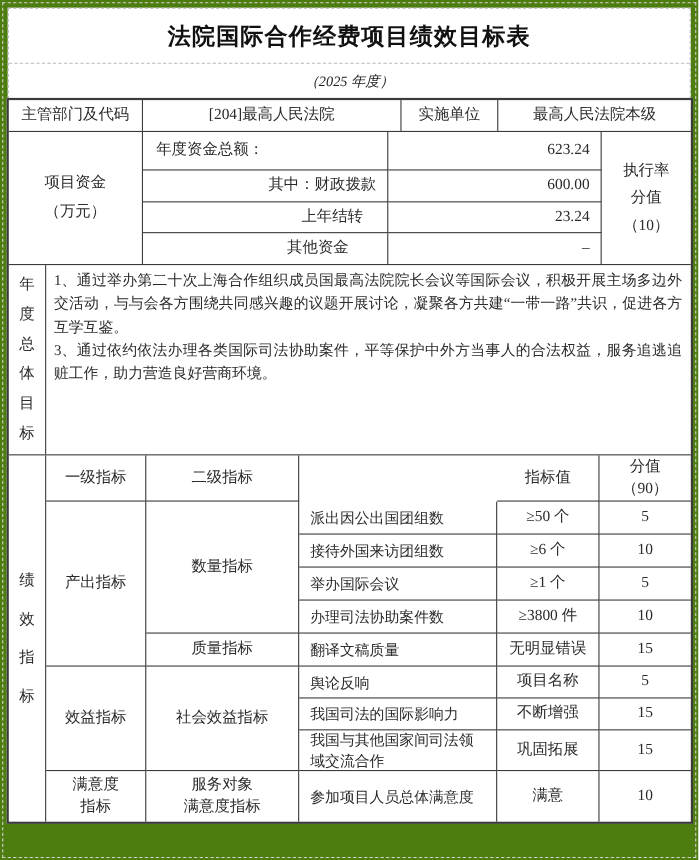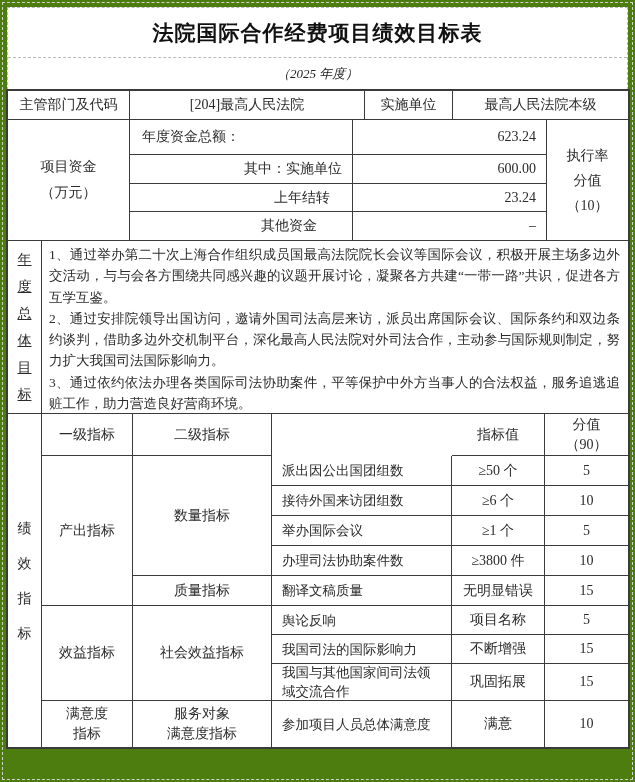--- a/index.html
+++ b/index.html
@@ -28,21 +28,21 @@
   .secA{grid-template-columns:122px 498px;grid-template-rows:30px;}
   .secB{grid-template-columns:122px 235px 88px 175px;grid-template-rows:28px;}
   .secC{grid-template-columns:122px 223px 194px 81px;grid-template-rows:35px 29px 28px 28px;}
   .secD{grid-template-columns:34px 586px;grid-template-rows:172px;}
   .secE{grid-template-columns:34px 91px 139px 180px 93px 83px;grid-template-rows:42px 30px 30px 30px 30px 30px 29px 29px 37px 46px;}
 
   .twoline span{display:block;line-height:26px;}
   .threeline span{display:block;line-height:25px;}
   .vcell{padding:0;}
   .vtext{width:15px;margin:0 auto;text-align:center;word-break:break-all;font-size:14px;}
-  .vtext.goal{line-height:27px;text-decoration:underline;}
+  .vtext.goal{line-height:27px;}
   .vtext.perf{line-height:35px;}
 
   .goaltext{display:block;padding:3px 8px 3px 7px;text-align:justify;font-size:13.5px;line-height:21.3px;align-items:flex-start;}
   .goaltext p{margin:0;}
 
   .l3cell{justify-content:flex-start;text-align:left;padding-left:10px;padding-right:8px;font-size:13.5px;line-height:19px;}
   .wrap2 span{display:block;line-height:20px;}
 </style>
 </head>
 <body>
@@ -73,21 +73,21 @@
       <div class="cell br twoline" style="grid-column:1;grid-row:1/5;">
         <div>
           <span>项目资金</span>
           <span>（万元）</span>
         </div>
       </div>
 
       <div class="cell br bb left" style="grid-column:2;grid-row:1;">年度资金总额：</div>
       <div class="cell br bb right num" style="grid-column:3;grid-row:1;">623.24</div>
 
-      <div class="cell br bb right" style="grid-column:2;grid-row:2;">其中：实施单位</div>
+      <div class="cell br bb right" style="grid-column:2;grid-row:2;">其中：财政拨款</div>
       <div class="cell br bb right num" style="grid-column:3;grid-row:2;">600.00</div>
 
       <div class="cell br bb right" style="grid-column:2;grid-row:3;padding-right:22px;">上年结转</div>
       <div class="cell br bb right num" style="grid-column:3;grid-row:3;">23.24</div>
 
       <div class="cell br right" style="grid-column:2;grid-row:4;padding-right:35px;">其他资金</div>
       <div class="cell br right num" style="grid-column:3;grid-row:4;">–</div>
 
       <div class="cell threeline" style="grid-column:4;grid-row:1/5;font-family:Liberation Serif, serif;">
         <div>
@@ -98,21 +98,20 @@
       </div>
     </div>
 
     <div class="sec secD">
       <div class="cell br vcell">
         <div class="vtext goal">年度总体目标</div>
       </div>
       <div class="cell goaltext">
         <div>
           <p>1、通过举办第二十次上海合作组织成员国最高法院院长会议等国际会议，积极开展主场多边外交活动，与与会各方围绕共同感兴趣的议题开展讨论，凝聚各方共建“一带一路”共识，促进各方互学互鉴。</p>
-          <p>2、通过安排院领导出国访问，邀请外国司法高层来访，派员出席国际会议、国际条约和双边条约谈判，借助多边外交机制平台，深化最高人民法院对外司法合作，主动参与国际规则制定，努力扩大我国司法国际影响力。</p>
           <p>3、通过依约依法办理各类国际司法协助案件，平等保护中外方当事人的合法权益，服务追逃追赃工作，助力营造良好营商环境。</p>
         </div>
       </div>
     </div>
 
     <div class="sec secE">
       <div class="cell br vcell" style="grid-column:1;grid-row:1/11;">
         <div class="vtext perf">绩效指标</div>
       </div>
 

